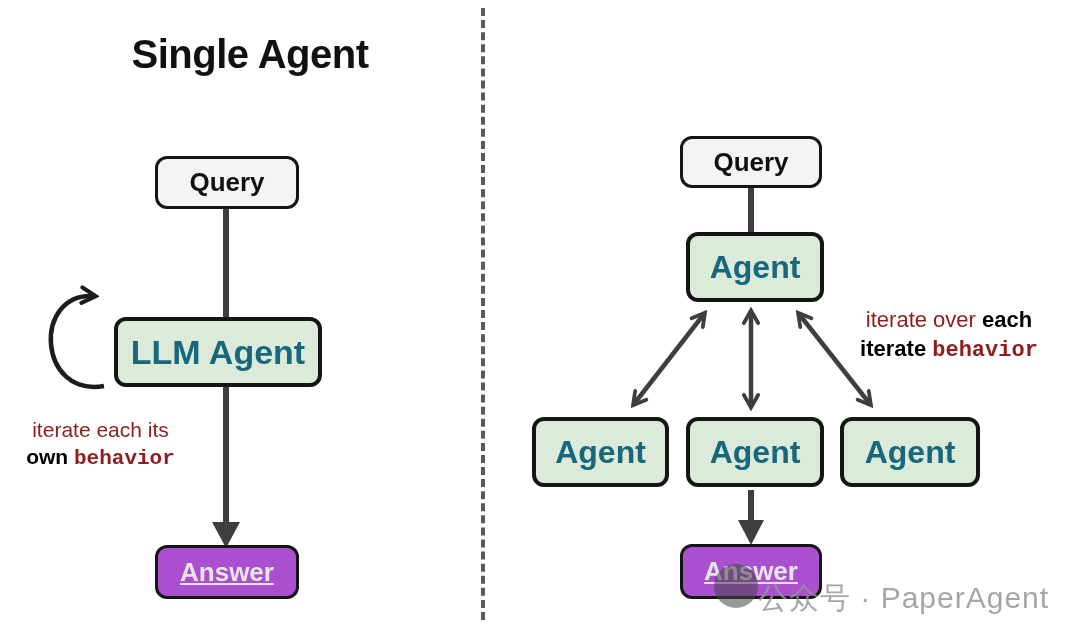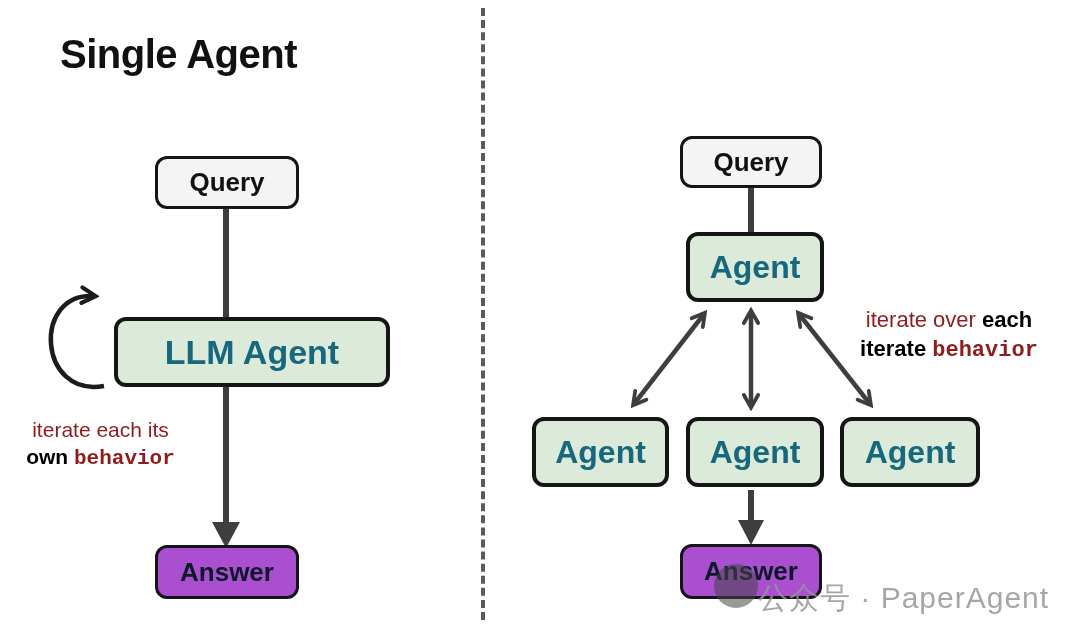--- a/index.html
+++ b/index.html
@@ -8,20 +8,21 @@
     width:1080px;height:630px;
     background:#ffffff;
     font-family:"Liberation Sans", sans-serif;
     overflow:hidden;
   }
   .title{
     position:absolute;
     font-size:40px;
     font-weight:bold;
     color:#111111;
+    text-align:center;
     letter-spacing:-0.5px;
   }
   .box{
     position:absolute;
     display:flex;align-items:center;justify-content:center;
     box-sizing:border-box;
     font-weight:bold;
     border:3px solid #151515;
   }
   .query-box{
@@ -33,21 +34,22 @@
   .agent-box{
     background:#dcead9;
     color:#17677d;
     border-width:4px;
     border-radius:12px;
   }
   .answer-box{
     background:#a94fd0;
     border-radius:12px;
     font-size:26px;
-    color:#0f172a;
+    color:#e5e5e5;
+    text-decoration:underline;
   }
   .annotation{
     position:absolute;
     text-align:center;
     font-size:21px;
     line-height:1.3;
     color:#8f1d1d;
   }
   .annotation .bold-black{color:#000000;font-weight:bold;}
   .annotation .bold-red{color:#8f1d1d;font-weight:bold;font-family:Liberation Mono, monospace;}
@@ -111,21 +113,21 @@
   </svg>
 
   <div class="divider"></div>
 
   <div class="title" style="left:60px;top:32px;width:380px;">Single Agent</div>
 
   <div class="box query-box" style="left:155px;top:156px;width:144px;height:53px;">
     <span>Query</span>
   </div>
 
-  <div class="box agent-box" style="left:114px;top:317px;width:276px;height:70px;font-size:34px;">
+  <div class="box agent-box" style="left:114px;top:317px;width:208px;height:70px;font-size:34px;">
     <span>LLM Agent</span>
   </div>
 
   <div class="annotation" style="left:8px;top:416px;width:185px;">
     <span>iterate each its</span><br>
     <span class="bold-black">own</span>
     <span class="bold-red">behavior</span>
   </div>
 
   <div class="box answer-box" style="left:155px;top:545px;width:144px;height:54px;">

